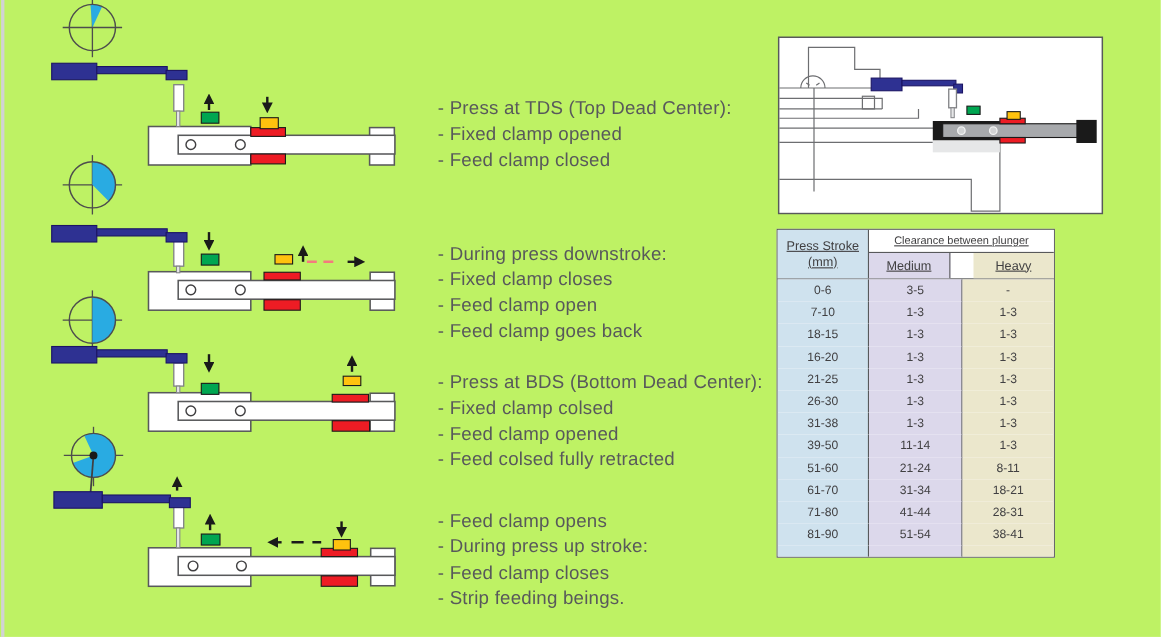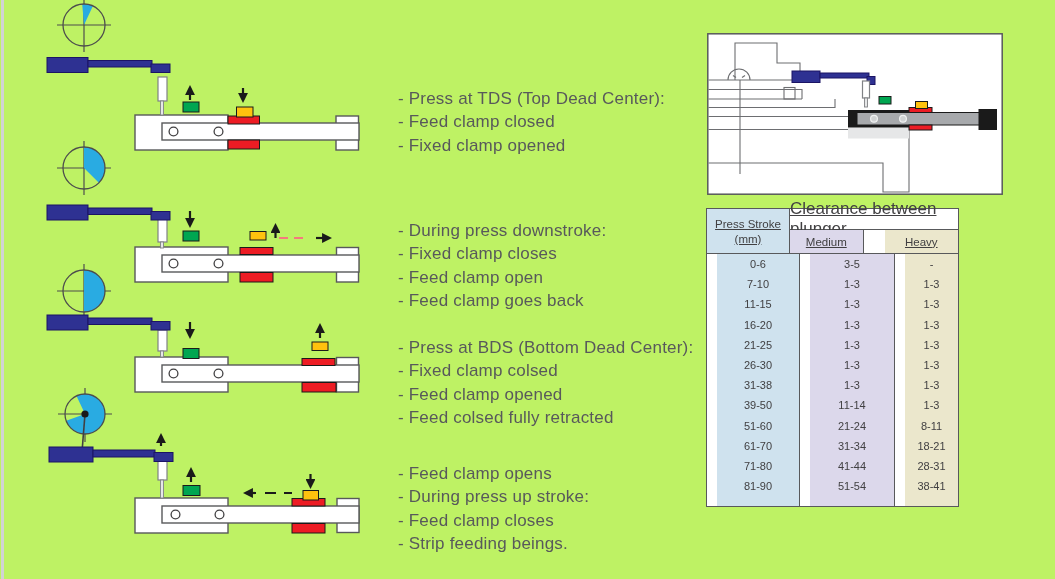--- a/index.html
+++ b/index.html
@@ -58,28 +58,28 @@
   
   .press-table{position:absolute;left:706px;top:208px;width:253px;
     border:1.6px solid var(--outline);background:#fff;color:var(--table-text);
     box-sizing:border-box;}
   .pt-head{display:flex;height:44px;text-decoration:underline;}
   .pt-c1h{width:83px;background:var(--table-col1-bg);border-right:1.3px solid var(--outline);
     display:flex;flex-direction:column;align-items:center;justify-content:center;
     font-size:11.5px;box-sizing:border-box;gap:3px;}
   .pt-span{flex:1;display:flex;flex-direction:column;}
   .pt-span-top{height:21px;border-bottom:1.3px solid var(--outline);display:flex;
-    align-items:center;justify-content:center;font-size:17px;background:#fff;box-sizing:border-box;}
+    align-items:center;justify-content:center;font-size:10px;background:#fff;box-sizing:border-box;}
   .pt-span-bot{flex:1;display:flex;}
   .pt-mh{width:50%;background:var(--table-col2-bg);border-right:1.3px solid var(--outline);
     display:flex;align-items:center;justify-content:center;font-size:11.5px;box-sizing:border-box;}
   .pt-hh{width:50%;background:var(--table-col3-bg);display:flex;align-items:center;justify-content:center;font-size:11.5px;margin-left:21px;}
   .pt-body{border-top:1.3px solid var(--outline);}
   .pt-row{display:flex;height:20.2px;}
-  .pt-cell{display:flex;align-items:center;justify-content:center;font-size:11px;box-sizing:border-box;margin-left:10px;}
+  .pt-cell{display:flex;align-items:center;justify-content:center;font-size:11px;box-sizing:border-box;}
   .pt-col1{width:83px;background:var(--table-col1-bg);border-right:1.3px solid var(--outline);}
   .pt-col2{width:85px;background:var(--table-col2-bg);border-right:1.3px solid var(--outline);}
   .pt-col3{flex:1;background:var(--table-col3-bg);}
   .pt-filler{display:flex;height:10px;}
 </style>
 </head>
 <body style="--cyan: #29ABE2; --dark-blue: #2E3192; --green: #00A651; --yellow: #FFC20E; --red: #ED1C24; --text-gray: #58595B; --table-col1-bg: #CFE2EE; --table-col2-bg: #DCD8EB; --table-col3-bg: #EBE7CC;">
 
 <div class="page">
   <div class="left-edge-strip"></div>
@@ -203,22 +203,22 @@
       <g>
         <rect class="f-blue" x="49" y="447" width="44" height="15"></rect>
         <rect class="f-blue" x="93" y="450" width="62" height="7"></rect>
         <rect class="f-blue" x="154" y="452.5" width="19" height="9"></rect>
       </g>
     </g>
   </svg>
 
   <div class="step-block" id="step-1">
       <div class="step-line">- Press at TDS (Top Dead Center):</div>
+      <div class="step-line">- Fixed clamp opened</div>
       <div class="step-line">- Feed clamp closed</div>
-      <div class="step-line">- Fixed clamp opened</div>
     </div>
   <div class="step-block" id="step-2">
       <div class="step-line">- During press downstroke:</div>
       <div class="step-line">- Fixed clamp closes</div>
       <div class="step-line">- Feed clamp open</div>
       <div class="step-line">- Feed clamp goes back</div>
     </div>
   <div class="step-block" id="step-3">
       <div class="step-line">- Press at BDS (Bottom Dead Center):</div>
       <div class="step-line">- Fixed clamp colsed</div>
@@ -287,21 +287,21 @@
           <div class="pt-cell pt-col1">0-6</div>
           <div class="pt-cell pt-col2">3-5</div>
           <div class="pt-cell pt-col3">-</div>
         </div>
         <div class="pt-row">
           <div class="pt-cell pt-col1">7-10</div>
           <div class="pt-cell pt-col2">1-3</div>
           <div class="pt-cell pt-col3">1-3</div>
         </div>
         <div class="pt-row">
-          <div class="pt-cell pt-col1">11-15</div>
+          <div class="pt-cell pt-col1">18-15</div>
           <div class="pt-cell pt-col2">1-3</div>
           <div class="pt-cell pt-col3">1-3</div>
         </div>
         <div class="pt-row">
           <div class="pt-cell pt-col1">16-20</div>
           <div class="pt-cell pt-col2">1-3</div>
           <div class="pt-cell pt-col3">1-3</div>
         </div>
         <div class="pt-row">
           <div class="pt-cell pt-col1">21-25</div>

